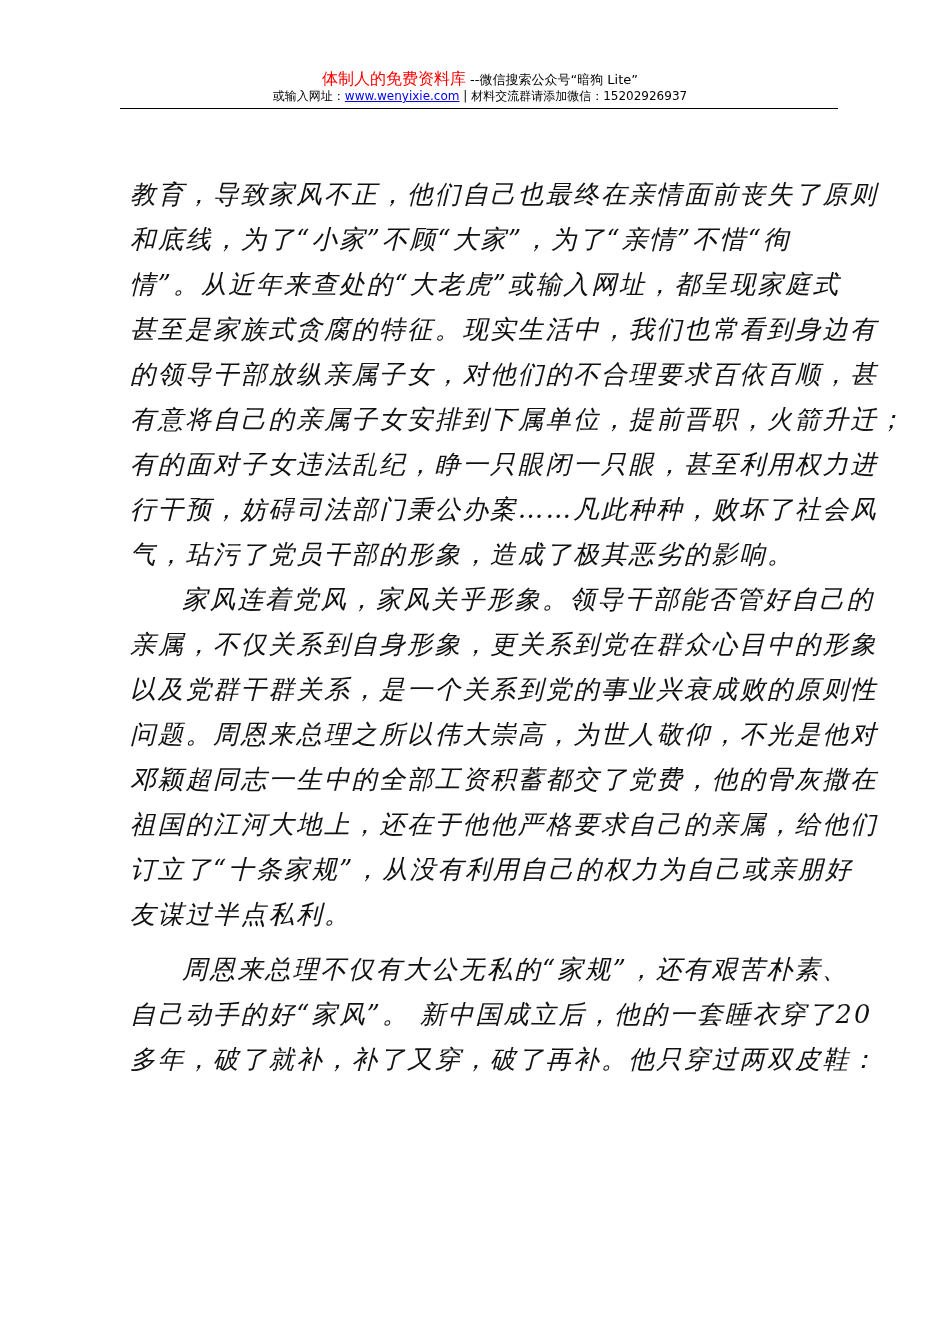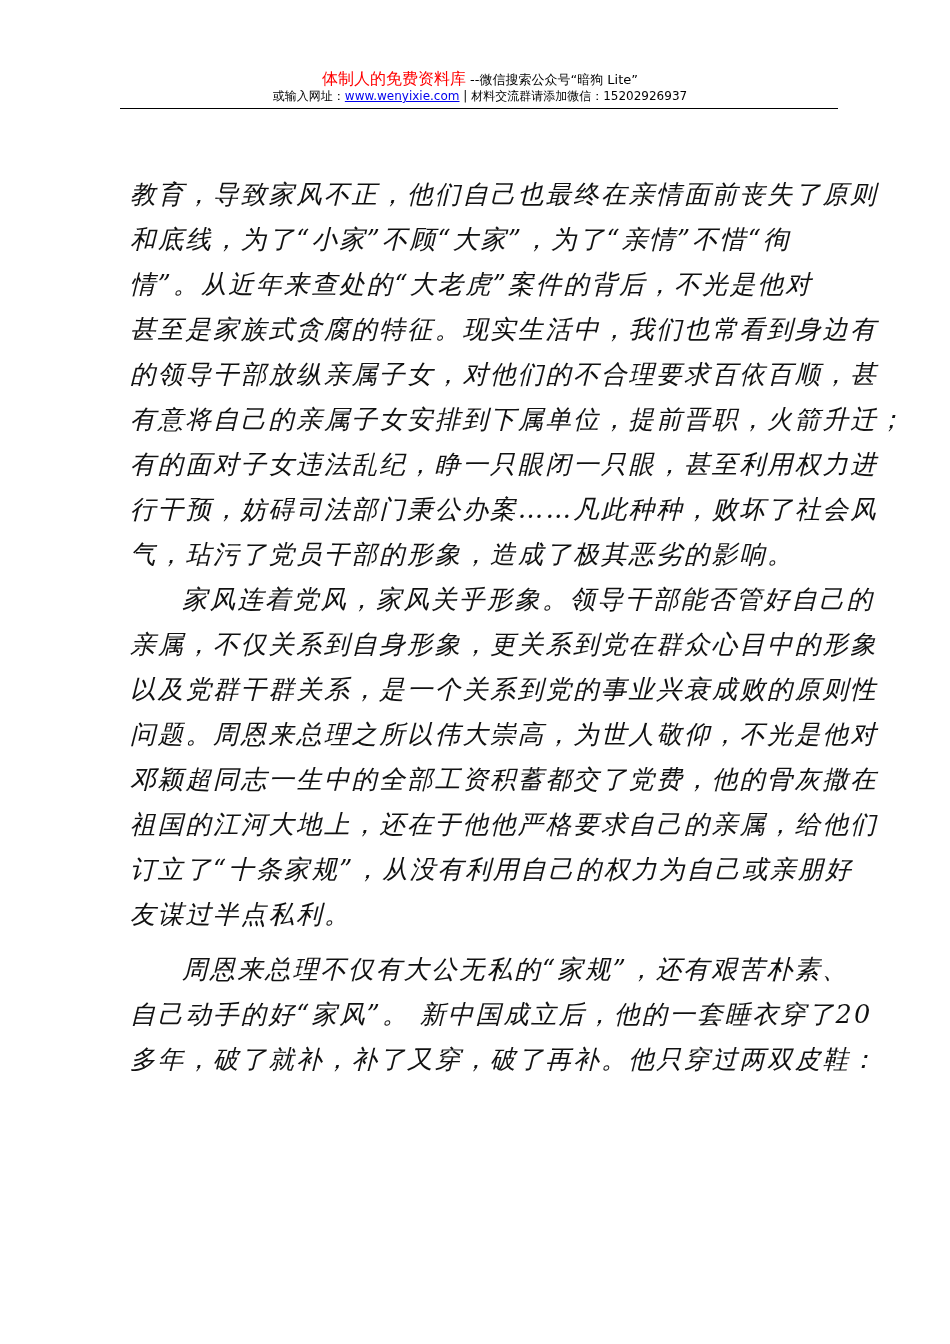--- a/index.html
+++ b/index.html
@@ -26,21 +26,21 @@
   <div class="header-line2">
     <span>或输入网址：</span><a>www.wenyixie.com</a><span> | 材料交流群请添加微信：15202926937</span>
   </div>
 </div>
 <div class="header-rule"></div>
 
 <div class="body-text">
   <p>
     <span class="line">教育，导致家风不正，他们自己也最终在亲情面前丧失了原则</span>
     <span class="line">和底线，为了“小家”不顾“大家”，为了“亲情”不惜“徇</span>
-    <span class="line">情”。从近年来查处的“大老虎”案件的背后，不光是他对</span>
+    <span class="line">情”。从近年来查处的“大老虎”或输入网址，都呈现家庭式</span>
     <span class="line">甚至是家族式贪腐的特征。现实生活中，我们也常看到身边有</span>
     <span class="line">的领导干部放纵亲属子女，对他们的不合理要求百依百顺，甚</span>
     <span class="line">有意将自己的亲属子女安排到下属单位，提前晋职，火箭升迁；</span>
     <span class="line">有的面对子女违法乱纪，睁一只眼闭一只眼，甚至利用权力进</span>
     <span class="line">行干预，妨碍司法部门秉公办案……凡此种种，败坏了社会风</span>
     <span class="line">气，玷污了党员干部的形象，造成了极其恶劣的影响。</span>
   </p>
   <p>
     <span class="line indent">家风连着党风，家风关乎形象。领导干部能否管好自己的</span>
     <span class="line">亲属，不仅关系到自身形象，更关系到党在群众心目中的形象</span>

